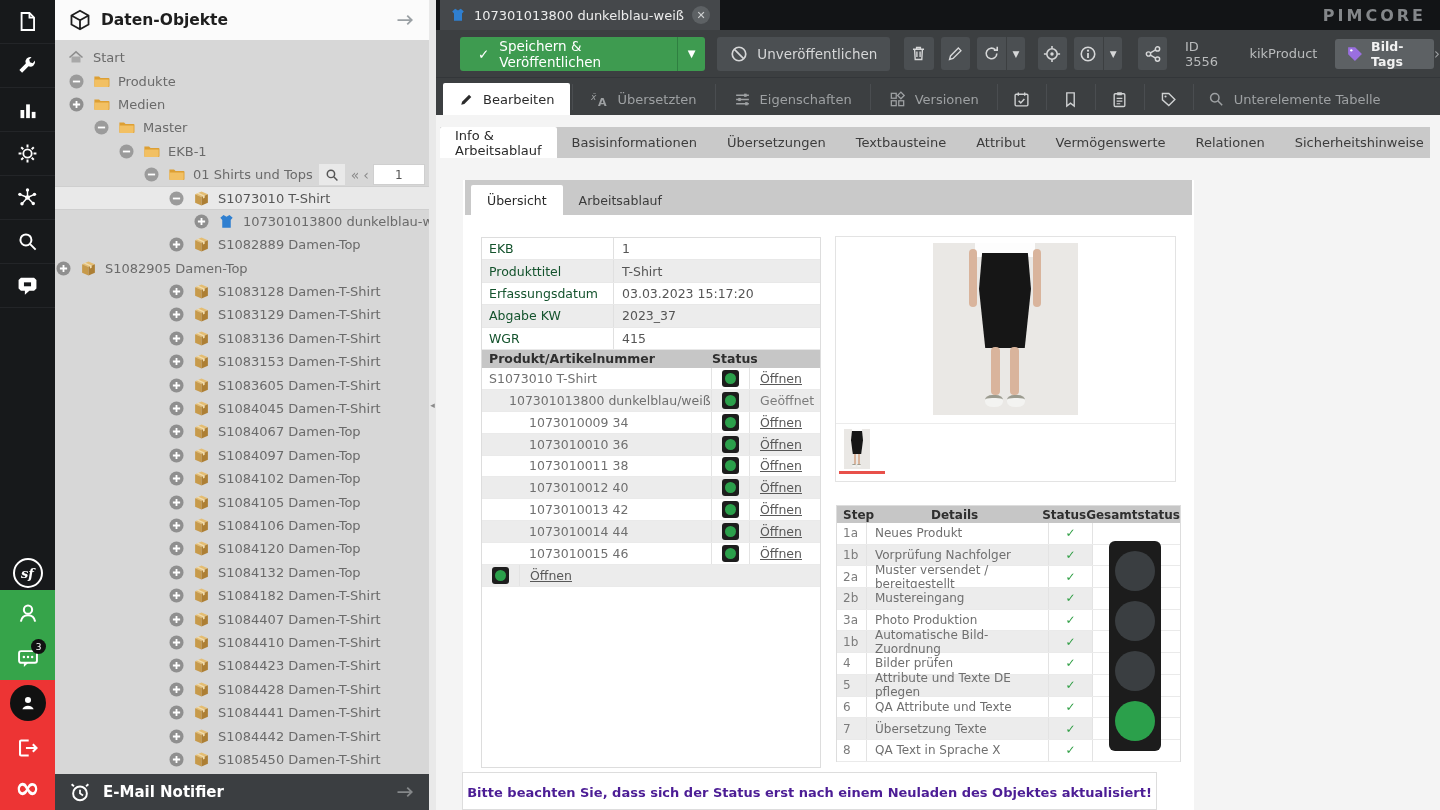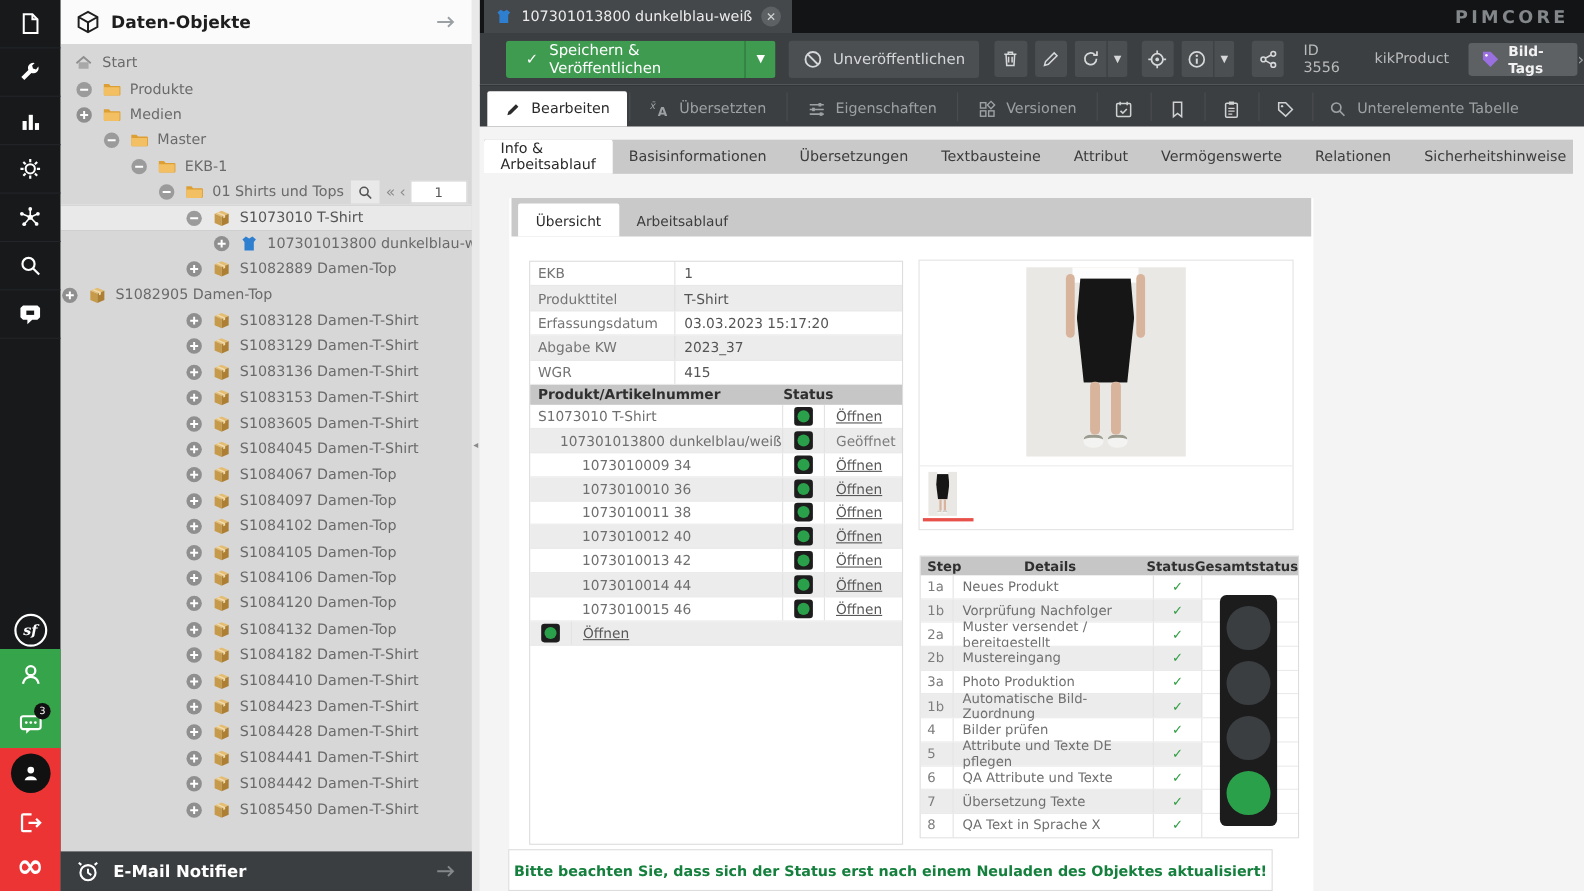--- a/index.html
+++ b/index.html
@@ -93,21 +93,21 @@
   .ctab.active{background:#fff;color:#2a2a2a;border-radius:2px 2px 0 0;}
   .panel{position:absolute;left:463px;top:180px;width:731px;height:630px;background:#fff;}
   .subtabs{position:absolute;left:2px;top:0;width:727px;height:35px;background:#c9c9c9;display:flex;
            align-items:flex-end;padding-left:6px;}
   .stab{height:30px;display:flex;align-items:center;padding:0 16px;font-size:12.5px;color:#3c3c3c;cursor:pointer;}
   .stab.active{background:#fff;color:#2a2a2a;border-radius:2px 2px 0 0;}
 
   .kvbox{position:absolute;left:481px;top:237px;width:340px;height:531px;background:#fff;border:1px solid #ddd;}
   .kvrow{display:flex;height:22.4px;border-bottom:1px solid #e8e8e8;font-size:12.5px;align-items:center;}
   .kvrow:nth-child(even){background:#ececec;}
-  .kvlabel{width:132px;padding-left:7px;color:#737373;border-right:1px solid #e0e0e0;height:100%;display:flex;align-items:center;}
+  .kvlabel{width:132px;padding-left:7px;color:#14532d;border-right:1px solid #e0e0e0;height:100%;display:flex;align-items:center;}
   .kvvalue{flex:1;padding-left:8px;color:#555;}
   .arthead{display:flex;height:18px;background:#c6c6c6;font-size:12.5px;font-weight:bold;color:#2f2f2f;align-items:center;gap:12px;}
   .arthead .hn{flex:1;padding-left:7px;}
   .arthead .hs{width:108px;}
   .artrow{display:flex;height:21.9px;border-bottom:1px solid #eaeaea;font-size:12.5px;align-items:center;}
   .artrow.alt{background:#ececec;}
   .artname{flex:1;color:#6f6f6f;border-right:1px solid #e3e3e3;height:100%;display:flex;align-items:center;}
   .artstatus{width:38px;display:flex;align-items:center;justify-content:center;border-right:1px solid #e3e3e3;height:100%;}
   .sqdot{width:17px;height:17px;background:#1d1d1d;border-radius:3px;display:flex;align-items:center;justify-content:center;}
   .sqdot i{width:11px;height:11px;border-radius:50%;background:#2ba04b;display:block;}
@@ -139,21 +139,21 @@
   .strow .c2{width:182px;padding-left:8px;color:#6f6f6f;height:100%;display:flex;align-items:center;border-right:1px solid #e3e3e3;}
   .strow .c3{width:44px;height:100%;display:flex;align-items:center;justify-content:center;color:#2f9e44;font-weight:bold;border-right:1px solid #e3e3e3;}
   .strow .c4{flex:1;height:100%;}
   .tlight{position:absolute;right:19px;top:35px;width:52px;height:210px;background:#1c1c1c;border-radius:6px;
           display:flex;flex-direction:column;align-items:center;justify-content:space-evenly;}
   .bulb{width:40px;height:40px;border-radius:50%;background:#3a3e41;}
   .bulb.on{background:#2ba04b;}
 
   .warnbox{position:absolute;left:462px;top:772px;width:695px;height:38px;background:#fff;border:1px solid #ddd;
            display:flex;align-items:flex-start;justify-content:center;padding-top:12px;}
-  .warntxt{color:#15803d;font-weight:bold;font-size:13px;}
+  .warntxt{color:#4c1d95;font-weight:bold;font-size:13px;}
 </style>
 </head>
 <body>
 
 <div id="screen">
 
   <div class="iconbar">
     <div id="topIcons">
         <div class="ibtn">
           <span class="icn">
@@ -576,20 +576,33 @@
               <circle cx="8" cy="8" r="6.6" fill="#8f8f8f"></circle>
               <path d="M8 4.6v6.8M4.6 8h6.8" stroke="#fff" stroke-width="1.7"></path>
             </svg></span>
           <span class="ticn"><svg width="17" height="17" viewBox="0 0 16 16">
               <path d="M8 1.5L14 4 8 6.6 2 4z" fill="#e4bd72"></path>
               <path d="M2 4l6 2.6V14.5L2 11.9z" fill="#c79a4a"></path>
               <path d="M14 4L8 6.6V14.5l6-2.6z" fill="#ad7f34"></path>
               <path d="M5 2.7l6 2.5v2l-1.6.7v-2L3.5 3.4z" fill="#f0dcae"></path>
             </svg></span>
           <span>S1084182 Damen-T-Shirt</span>
+        </div>
+        <div class="trow" style="padding-left:113px">
+          <span class="tgl"><svg width="17" height="17" viewBox="0 0 16 16">
+              <circle cx="8" cy="8" r="6.6" fill="#8f8f8f"></circle>
+              <path d="M8 4.6v6.8M4.6 8h6.8" stroke="#fff" stroke-width="1.7"></path>
+            </svg></span>
+          <span class="ticn"><svg width="17" height="17" viewBox="0 0 16 16">
+              <path d="M8 1.5L14 4 8 6.6 2 4z" fill="#e4bd72"></path>
+              <path d="M2 4l6 2.6V14.5L2 11.9z" fill="#c79a4a"></path>
+              <path d="M14 4L8 6.6V14.5l6-2.6z" fill="#ad7f34"></path>
+              <path d="M5 2.7l6 2.5v2l-1.6.7v-2L3.5 3.4z" fill="#f0dcae"></path>
+            </svg></span>
+          <span>S1084407 Damen-T-Shirt</span>
         </div>
         <div class="trow" style="padding-left:113px">
           <span class="tgl"><svg width="17" height="17" viewBox="0 0 16 16">
               <circle cx="8" cy="8" r="6.6" fill="#8f8f8f"></circle>
               <path d="M8 4.6v6.8M4.6 8h6.8" stroke="#fff" stroke-width="1.7"></path>
             </svg></span>
           <span class="ticn"><svg width="17" height="17" viewBox="0 0 16 16">
               <path d="M8 1.5L14 4 8 6.6 2 4z" fill="#e4bd72"></path>
               <path d="M2 4l6 2.6V14.5L2 11.9z" fill="#c79a4a"></path>
               <path d="M14 4L8 6.6V14.5l6-2.6z" fill="#ad7f34"></path>

